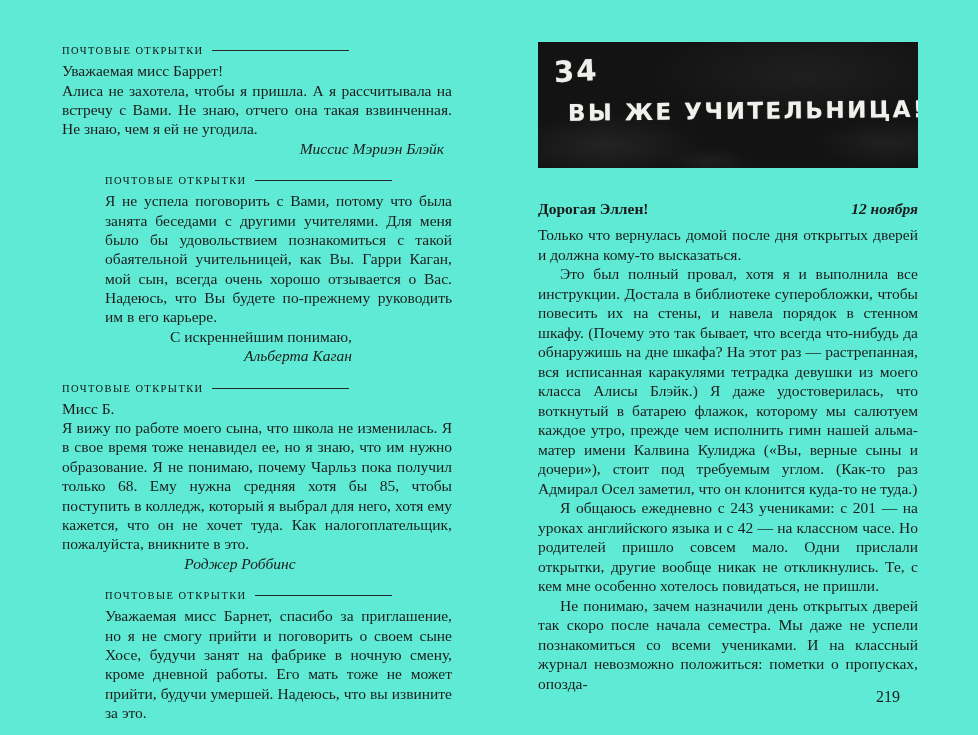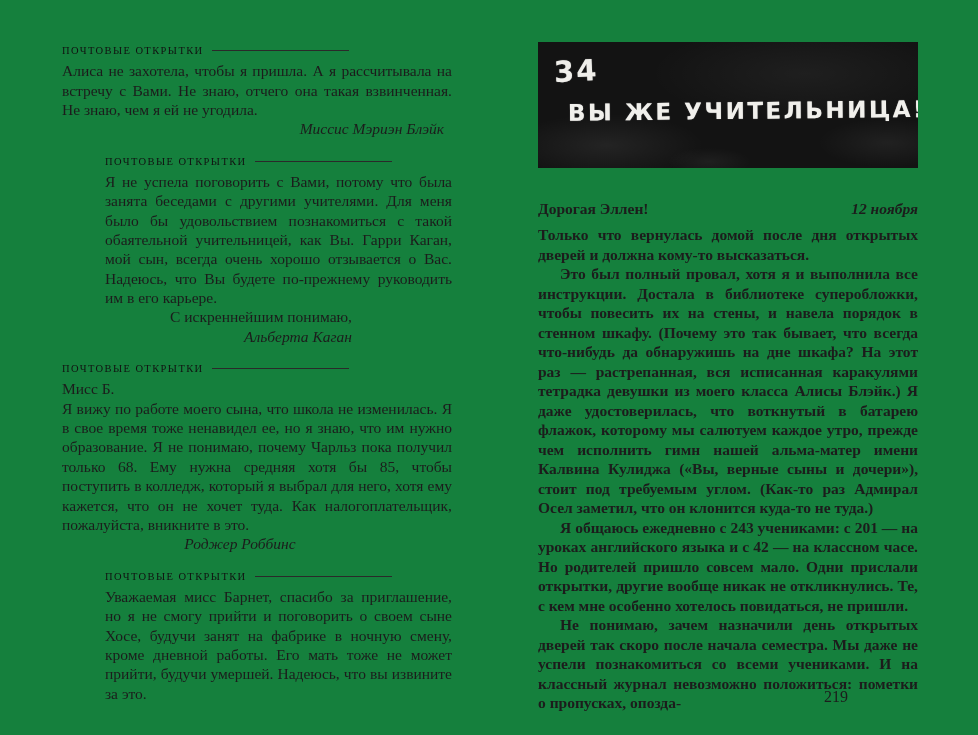--- a/index.html
+++ b/index.html
@@ -1,21 +1,21 @@
 <!DOCTYPE html>
 <html lang="ru"><head>
 <meta charset="utf-8">
 <style>
   * { margin:0; padding:0; box-sizing:border-box; }
   html,body { background:#ffffff; }
   body {
     width:978px; height:735px; position:relative; overflow:hidden;
     font-family:"Liberation Serif", serif; color:#1c1c1c;
   }
-  .spread { position:absolute; inset:0; background:#15803d; }
+  .spread { position:absolute; inset:0; background:#5eead4; }
 
   
   .col-left { position:absolute; left:62px; top:44px; width:390px; }
   .postcard { font-size:15.5px; line-height:1.25; text-align:justify; margin-bottom:16px; }
   .postcard.indented { margin-left:43px; }
   .pc-header {
     display:flex; align-items:baseline; width:287px;
     font-size:10.5px; letter-spacing:1.4px; margin-bottom:4px; color:#111;
   }
   .pc-header .rule { flex:1; border-bottom:1px solid #2a2a2a; margin-left:8px; transform:translateY(-3px); }
@@ -52,37 +52,38 @@
     margin:10px 0 0 14px; transform:rotate(-0.6deg);
     text-shadow:0 0 1px rgba(255,255,255,0.55);
     white-space:nowrap;
   }
   .letter-head {
     display:flex; justify-content:space-between; align-items:baseline;
     margin-top:32px; font-size:15.5px;font-weight:bold;
   }
   .letter-date { font-style:italic; }
   .letter-body { margin-top:7px; font-size:15.5px; line-height:1.26; text-align:justify; }
-  .letter-body p { text-indent:22px;font-weight:bold; }
+  .letter-body p { text-indent:22px; }
   .letter-body p.no-indent { text-indent:0; }
 
-  .page-number { position:absolute; left:824px; top:688px; font-size:16px; color:#1c1c1c; }
+  .page-number { position:absolute; left:876px; top:688px; font-size:16px; color:#1c1c1c; }
 </style>
 </head>
 <body>
 
 <div class="spread">
 
   <div class="col-left">
 
     <div class="postcard">
       <div class="pc-header">
         <span>ПОЧТОВЫЕ ОТКРЫТКИ</span>
         <span class="rule"></span>
       </div>
+      <div class="salutation">Уважаемая мисс Баррет!</div>
       <div>Алиса не захотела, чтобы я пришла. А я рассчитывала на встречу с Вами. Не знаю, отчего она такая взвинченная. Не знаю, чем я ей не угодила.</div>
       <div class="signature pr-8">Миссис Мэриэн Блэйк</div>
     </div>
 
     <div class="postcard indented">
       <div class="pc-header">
         <span>ПОЧТОВЫЕ ОТКРЫТКИ</span>
         <span class="rule"></span>
       </div>
       <div>Я не успела поговорить с Вами, потому что была занята беседами с другими учителями. Для меня было бы удовольствием познакомиться с такой обаятельной учительницей, как Вы. Гарри Каган, мой сын, всегда очень хорошо отзывается о Вас. Надеюсь, что Вы будете по-прежнему руководить им в его карьере.</div>

